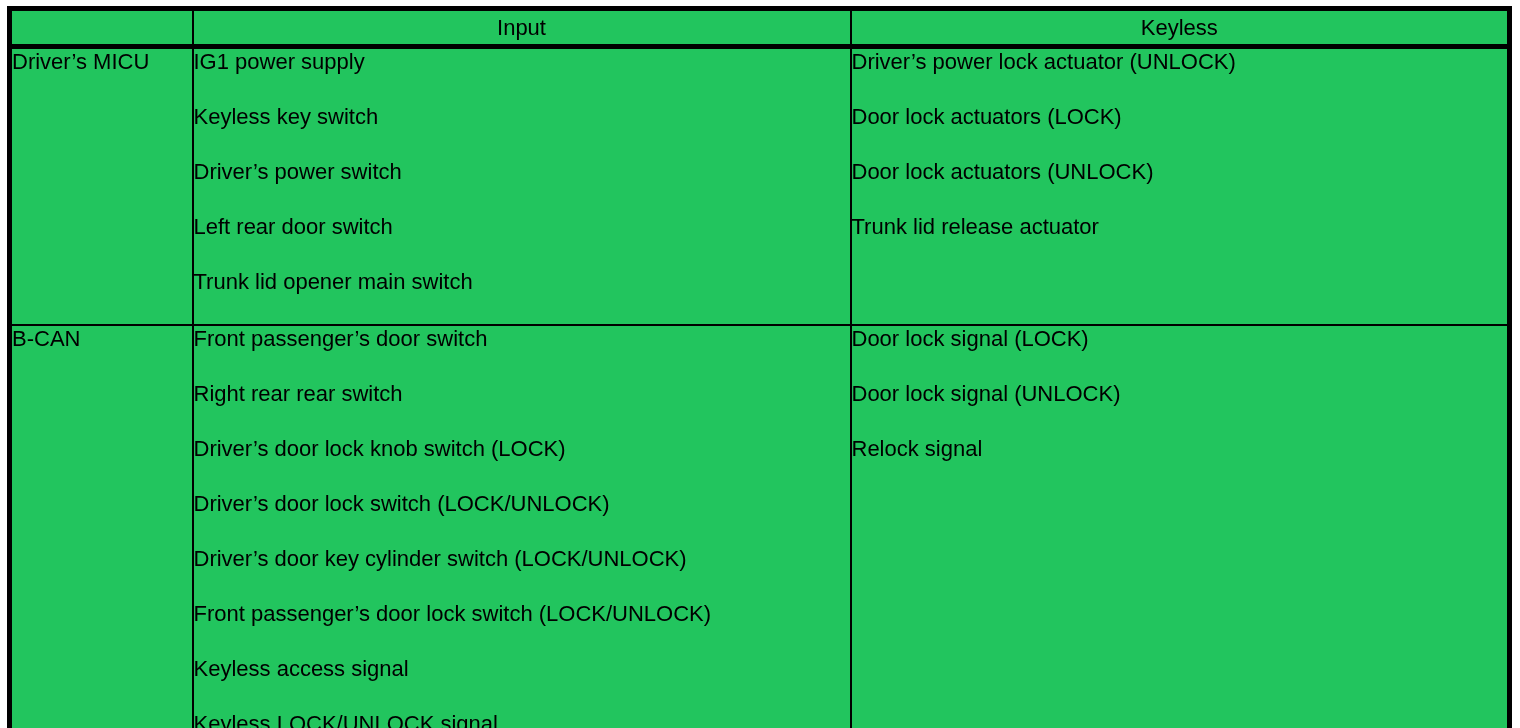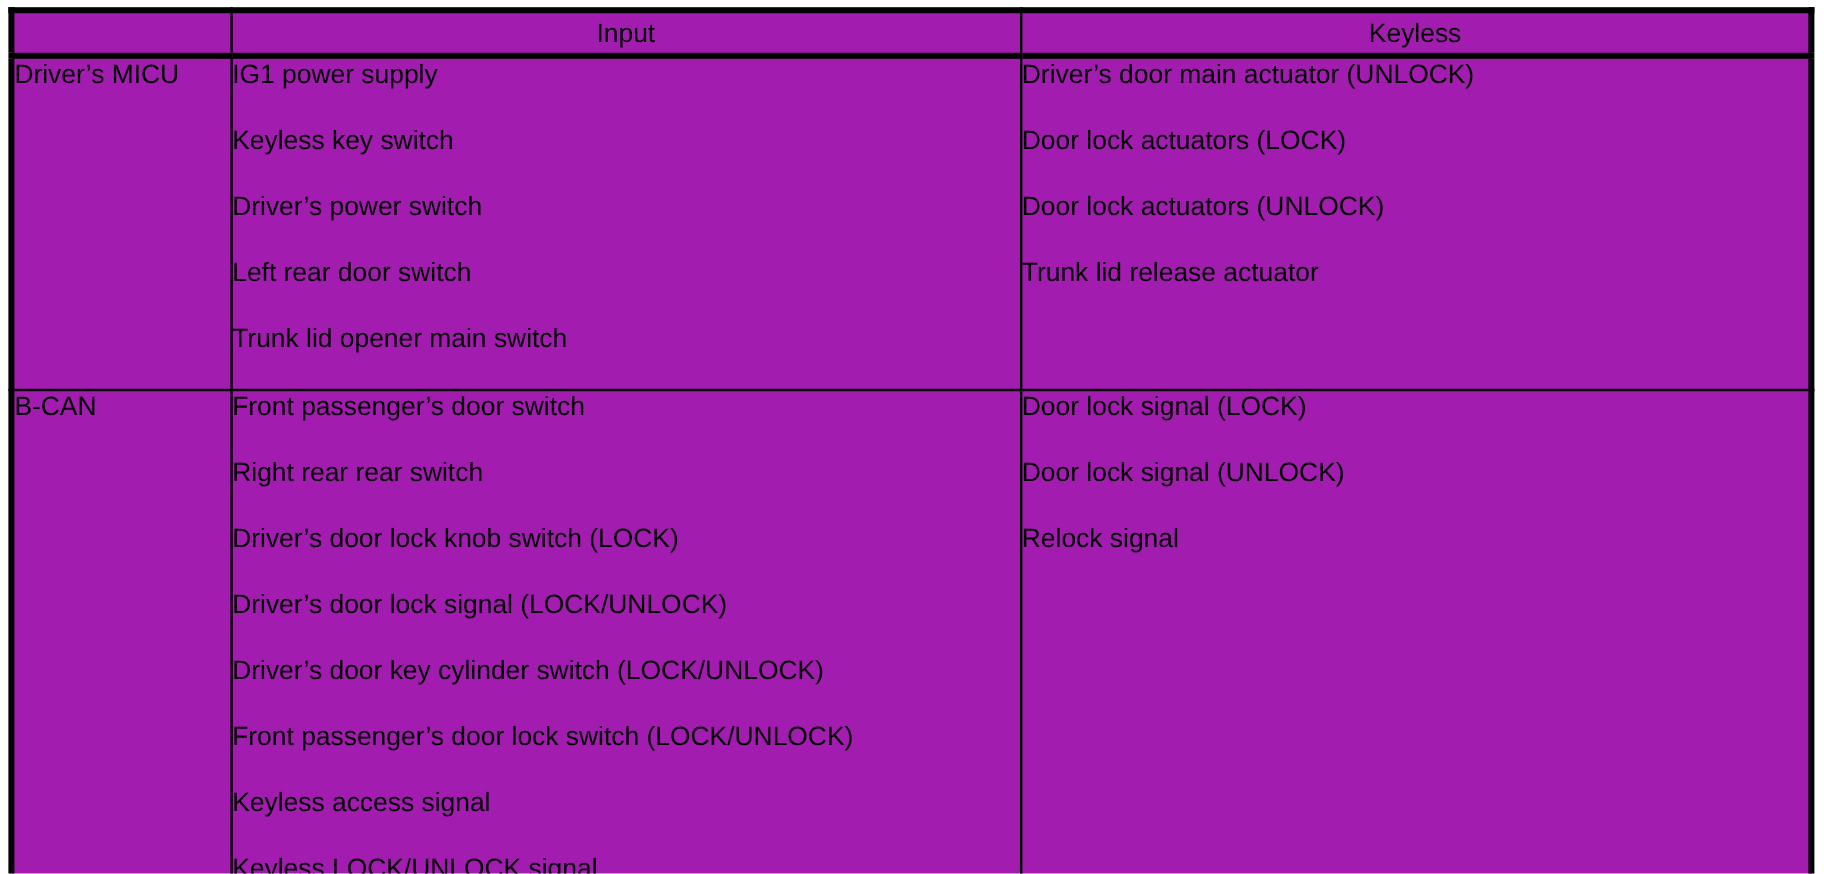--- a/index.html
+++ b/index.html
@@ -27,21 +27,21 @@
     border: 5px solid #000000;
     font-size: 22px;
     line-height: 25px;
   }
   table.io-table th,
   table.io-table td {
     border: 2px solid #000000;
     vertical-align: top;
     padding: 0;
     font-weight: normal;
-    background: #a21caf;
+    background: #22c55e;
   }
   table.io-table thead th {
     border-bottom: 5px solid #000000;
     height: 33px;
     text-align: center;
     vertical-align: middle;
     font-size: 22px;
   }
   td.cell {
     padding: 6px 4px 0 4px;
@@ -78,35 +78,35 @@
           <div class="item">Driver’s MICU</div>
         </td>
         <td class="cell">
           <div class="item">IG1 power supply</div>
           <div class="item">Keyless key switch</div>
           <div class="item">Driver’s power switch</div>
           <div class="item">Left rear door switch</div>
           <div class="item">Trunk lid opener main switch</div>
         </td>
         <td class="cell">
-          <div class="item">Driver’s door main actuator (UNLOCK)</div>
+          <div class="item">Driver’s power lock actuator (UNLOCK)</div>
           <div class="item">Door lock actuators (LOCK)</div>
           <div class="item">Door lock actuators (UNLOCK)</div>
           <div class="item">Trunk lid release actuator</div>
         </td>
       </tr>
       <tr class="row-2">
         <td class="cell">
           <div class="item">B-CAN</div>
         </td>
         <td class="cell">
           <div class="item">Front passenger’s door switch</div>
           <div class="item">Right rear rear switch</div>
           <div class="item">Driver’s door lock knob switch (LOCK)</div>
-          <div class="item">Driver’s door lock signal (LOCK/UNLOCK)</div>
+          <div class="item">Driver’s door lock switch (LOCK/UNLOCK)</div>
           <div class="item">Driver’s door key cylinder switch (LOCK/UNLOCK)</div>
           <div class="item">Front passenger’s door lock switch (LOCK/UNLOCK)</div>
           <div class="item">Keyless access signal</div>
           <div class="item">Keyless LOCK/UNLOCK signal</div>
         </td>
         <td class="cell">
           <div class="item">Door lock signal (LOCK)</div>
           <div class="item">Door lock signal (UNLOCK)</div>
           <div class="item">Relock signal</div>
         </td>

